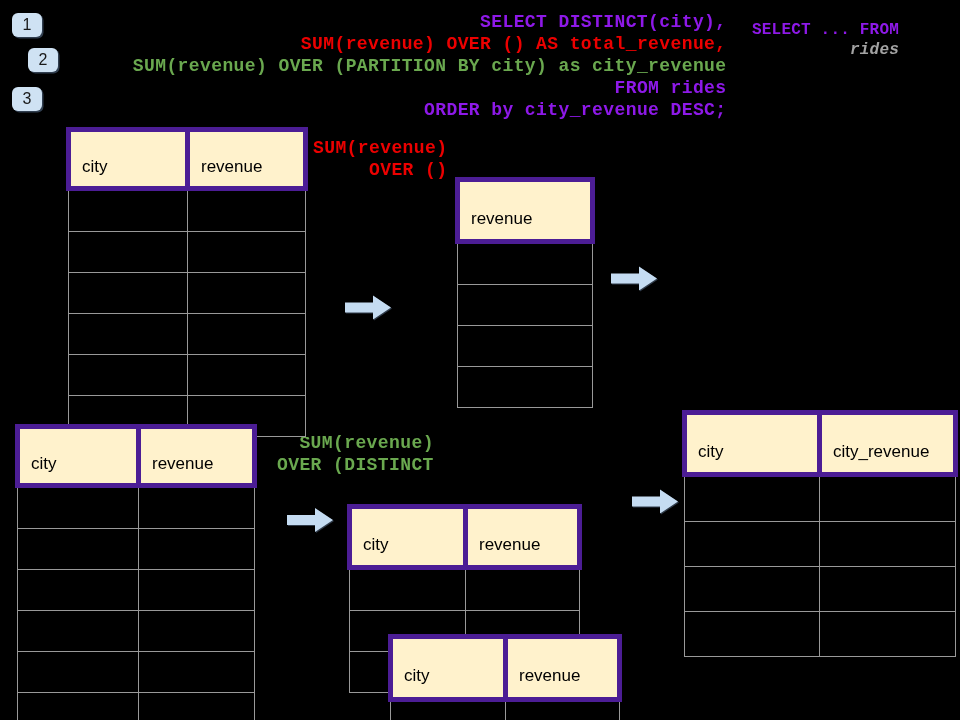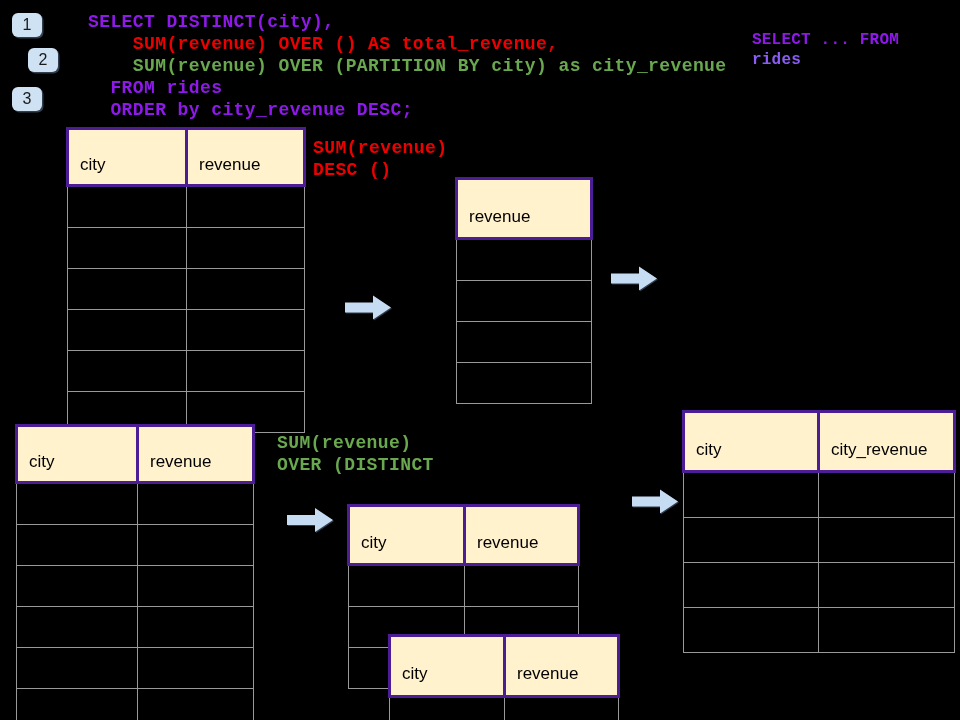--- a/index.html
+++ b/index.html
@@ -12,33 +12,33 @@
     position:absolute;width:30px;height:24px;background:#CFE2F3;
     border-radius:6px;color:#1a1a1a;font:16px/24px "Liberation Sans",sans-serif;
     text-align:center;box-shadow:1.5px 1.5px 0 rgba(90,115,145,.55);
   }
   #badge-1{left:12px;top:13px;}
   #badge-2{left:28px;top:48px;}
   #badge-3{left:12px;top:87px;}
   
   .codeblock{
     position:absolute;font-family:"Liberation Mono",monospace;font-weight:bold;
-    white-space:pre;letter-spacing:.4px;
+    white-space:pre;letter-spacing:.4px;text-align:right;
   }
   #sql-code{left:88px;top:11px;font-size:18px;line-height:22px;}
-  #from-note{left:752px;top:30px;font-size:16px;line-height:20px;letter-spacing:.2px;}
+  #from-note{left:752px;top:20px;font-size:16px;line-height:20px;letter-spacing:.2px;}
   #total-annotation{left:313px;top:137px;font-size:18px;line-height:22px;}
   #partition-annotation{left:277px;top:432px;font-size:18px;line-height:22px;}
   
   table.dtable{
     position:absolute;border-collapse:collapse;table-layout:fixed;
     background:#000;
   }
   .dtable th{
-    background:#FFF2CC;border:3px solid #4c1d95;color:#000;
+    background:#FFF2CC;border:5px solid #4c1d95;color:#000;
     font:17px "Liberation Sans",sans-serif;font-weight:normal;
     text-align:left;padding:16px 0 0 11px;
   }
   .dtable td{border:1px solid #999;background:#000;padding:0;}
   #table-source-top th{height:38px;}        #table-source-top td{height:40px;}
   #table-total-result th{height:41px;}      #table-total-result td{height:40px;}
   #table-source-bottom th{height:38px;}     #table-source-bottom td{height:40px;}
   #table-partition-mid th{height:40px;}     #table-partition-mid td{height:40px;}
   #table-partition-overlay th{height:42px;} #table-partition-overlay td{height:39px;}
   #table-city-revenue th{height:41px;}      #table-city-revenue td{height:44px;}
@@ -59,23 +59,23 @@
 <body>
 
 <div id="page">
 
   <div class="badge" id="badge-1">1</div>
   <div class="badge" id="badge-2">2</div>
   <div class="badge" id="badge-3">3</div>
 
   <div class="codeblock" id="sql-code"><div style="color: rgb(142, 25, 232);">SELECT DISTINCT(city),</div><div style="color: rgb(236, 0, 0);">    SUM(revenue) OVER () AS total_revenue,</div><div style="color: rgb(106, 168, 79);">    SUM(revenue) OVER (PARTITION BY city) as city_revenue</div><div style="color: rgb(142, 25, 232);">  FROM rides</div><div style="color: rgb(142, 25, 232);">  ORDER by city_revenue DESC;</div></div>
 
-  <div class="codeblock" id="from-note"><div style="color: rgb(142, 25, 232);">SELECT ... FROM</div><div style="color: #8b5cf6;">rides</div></div>
-
-  <div class="codeblock" id="total-annotation"><div style="color: rgb(236, 0, 0);">SUM(revenue)</div><div style="color: rgb(236, 0, 0);">DESC ()</div></div>
+  <div class="codeblock" id="from-note"><div style="color: rgb(142, 25, 232);">SELECT ... FROM</div><div style="color: #a3a3a3; font-style: italic;">rides</div></div>
+
+  <div class="codeblock" id="total-annotation"><div style="color: rgb(236, 0, 0);">SUM(revenue)</div><div style="color: rgb(236, 0, 0);">OVER ()</div></div>
 
   <div class="codeblock" id="partition-annotation"><div style="color: rgb(106, 168, 79);">SUM(revenue)</div><div style="color: rgb(106, 168, 79);">OVER (DISTINCT</div></div>
 
   <table class="dtable" id="table-source-top">
       <colgroup>
         <col style="width: 119px;">
         <col style="width: 118px;">
       </colgroup>
       <thead>
         <tr>

